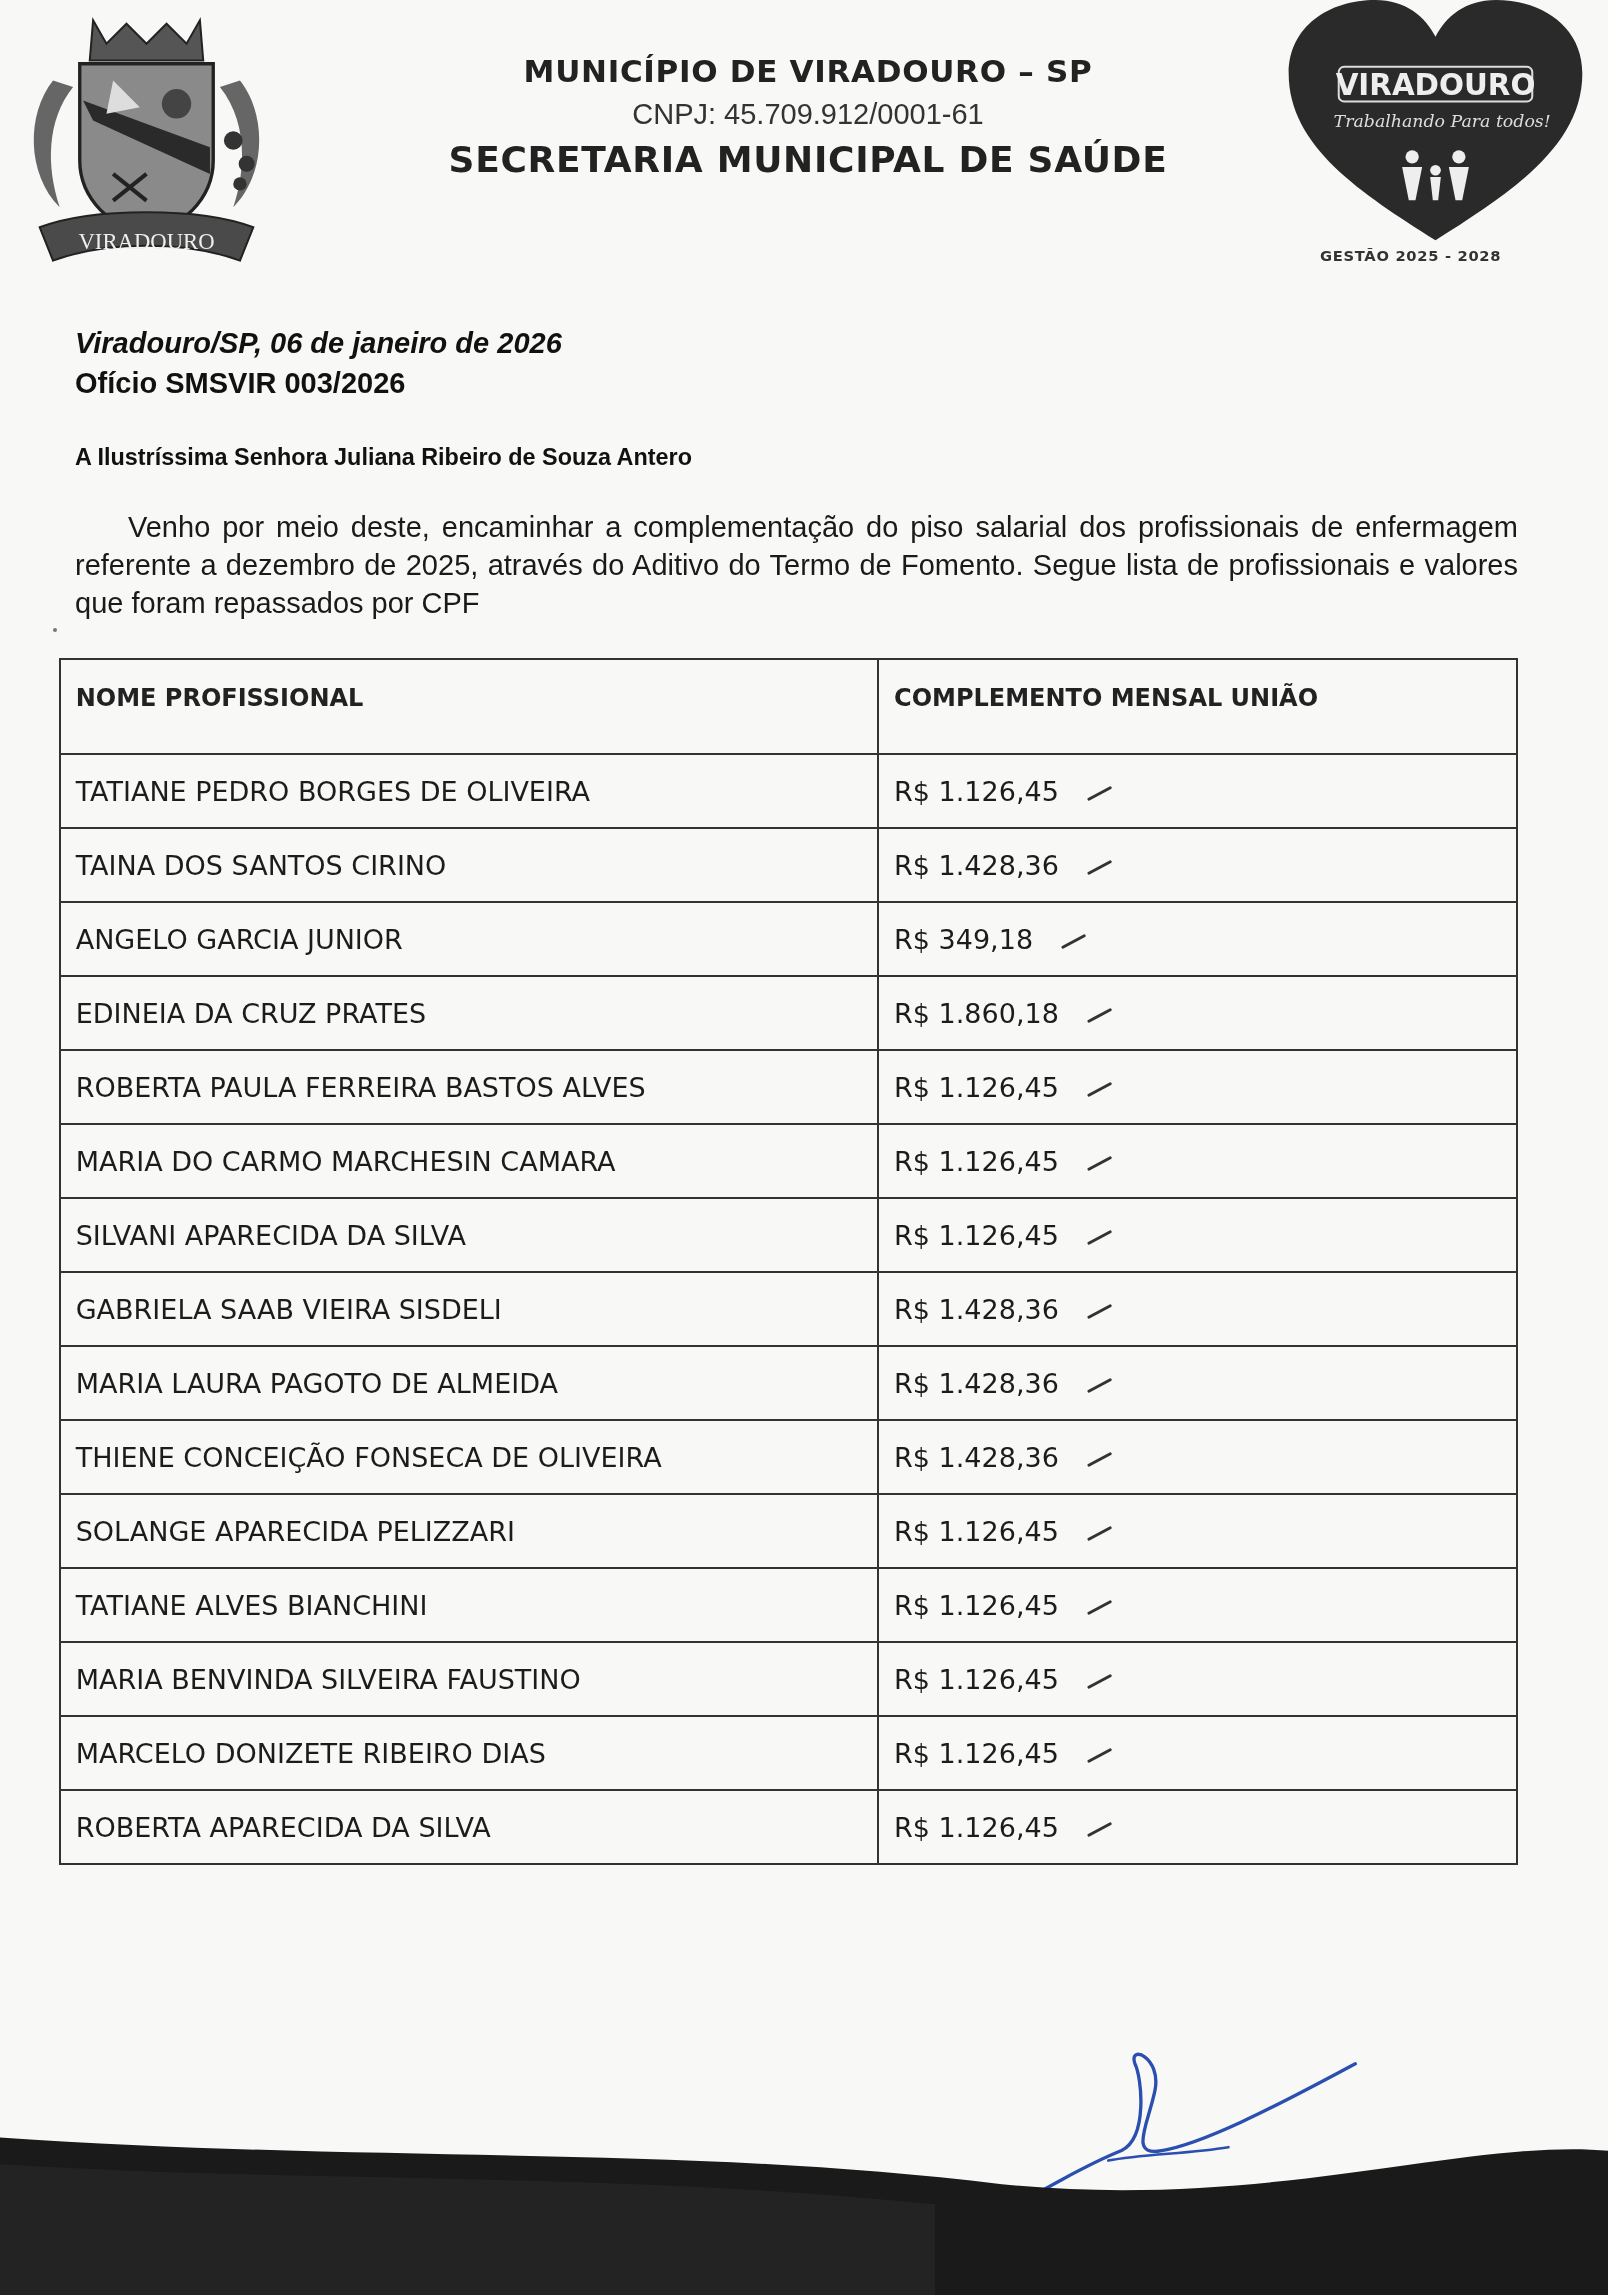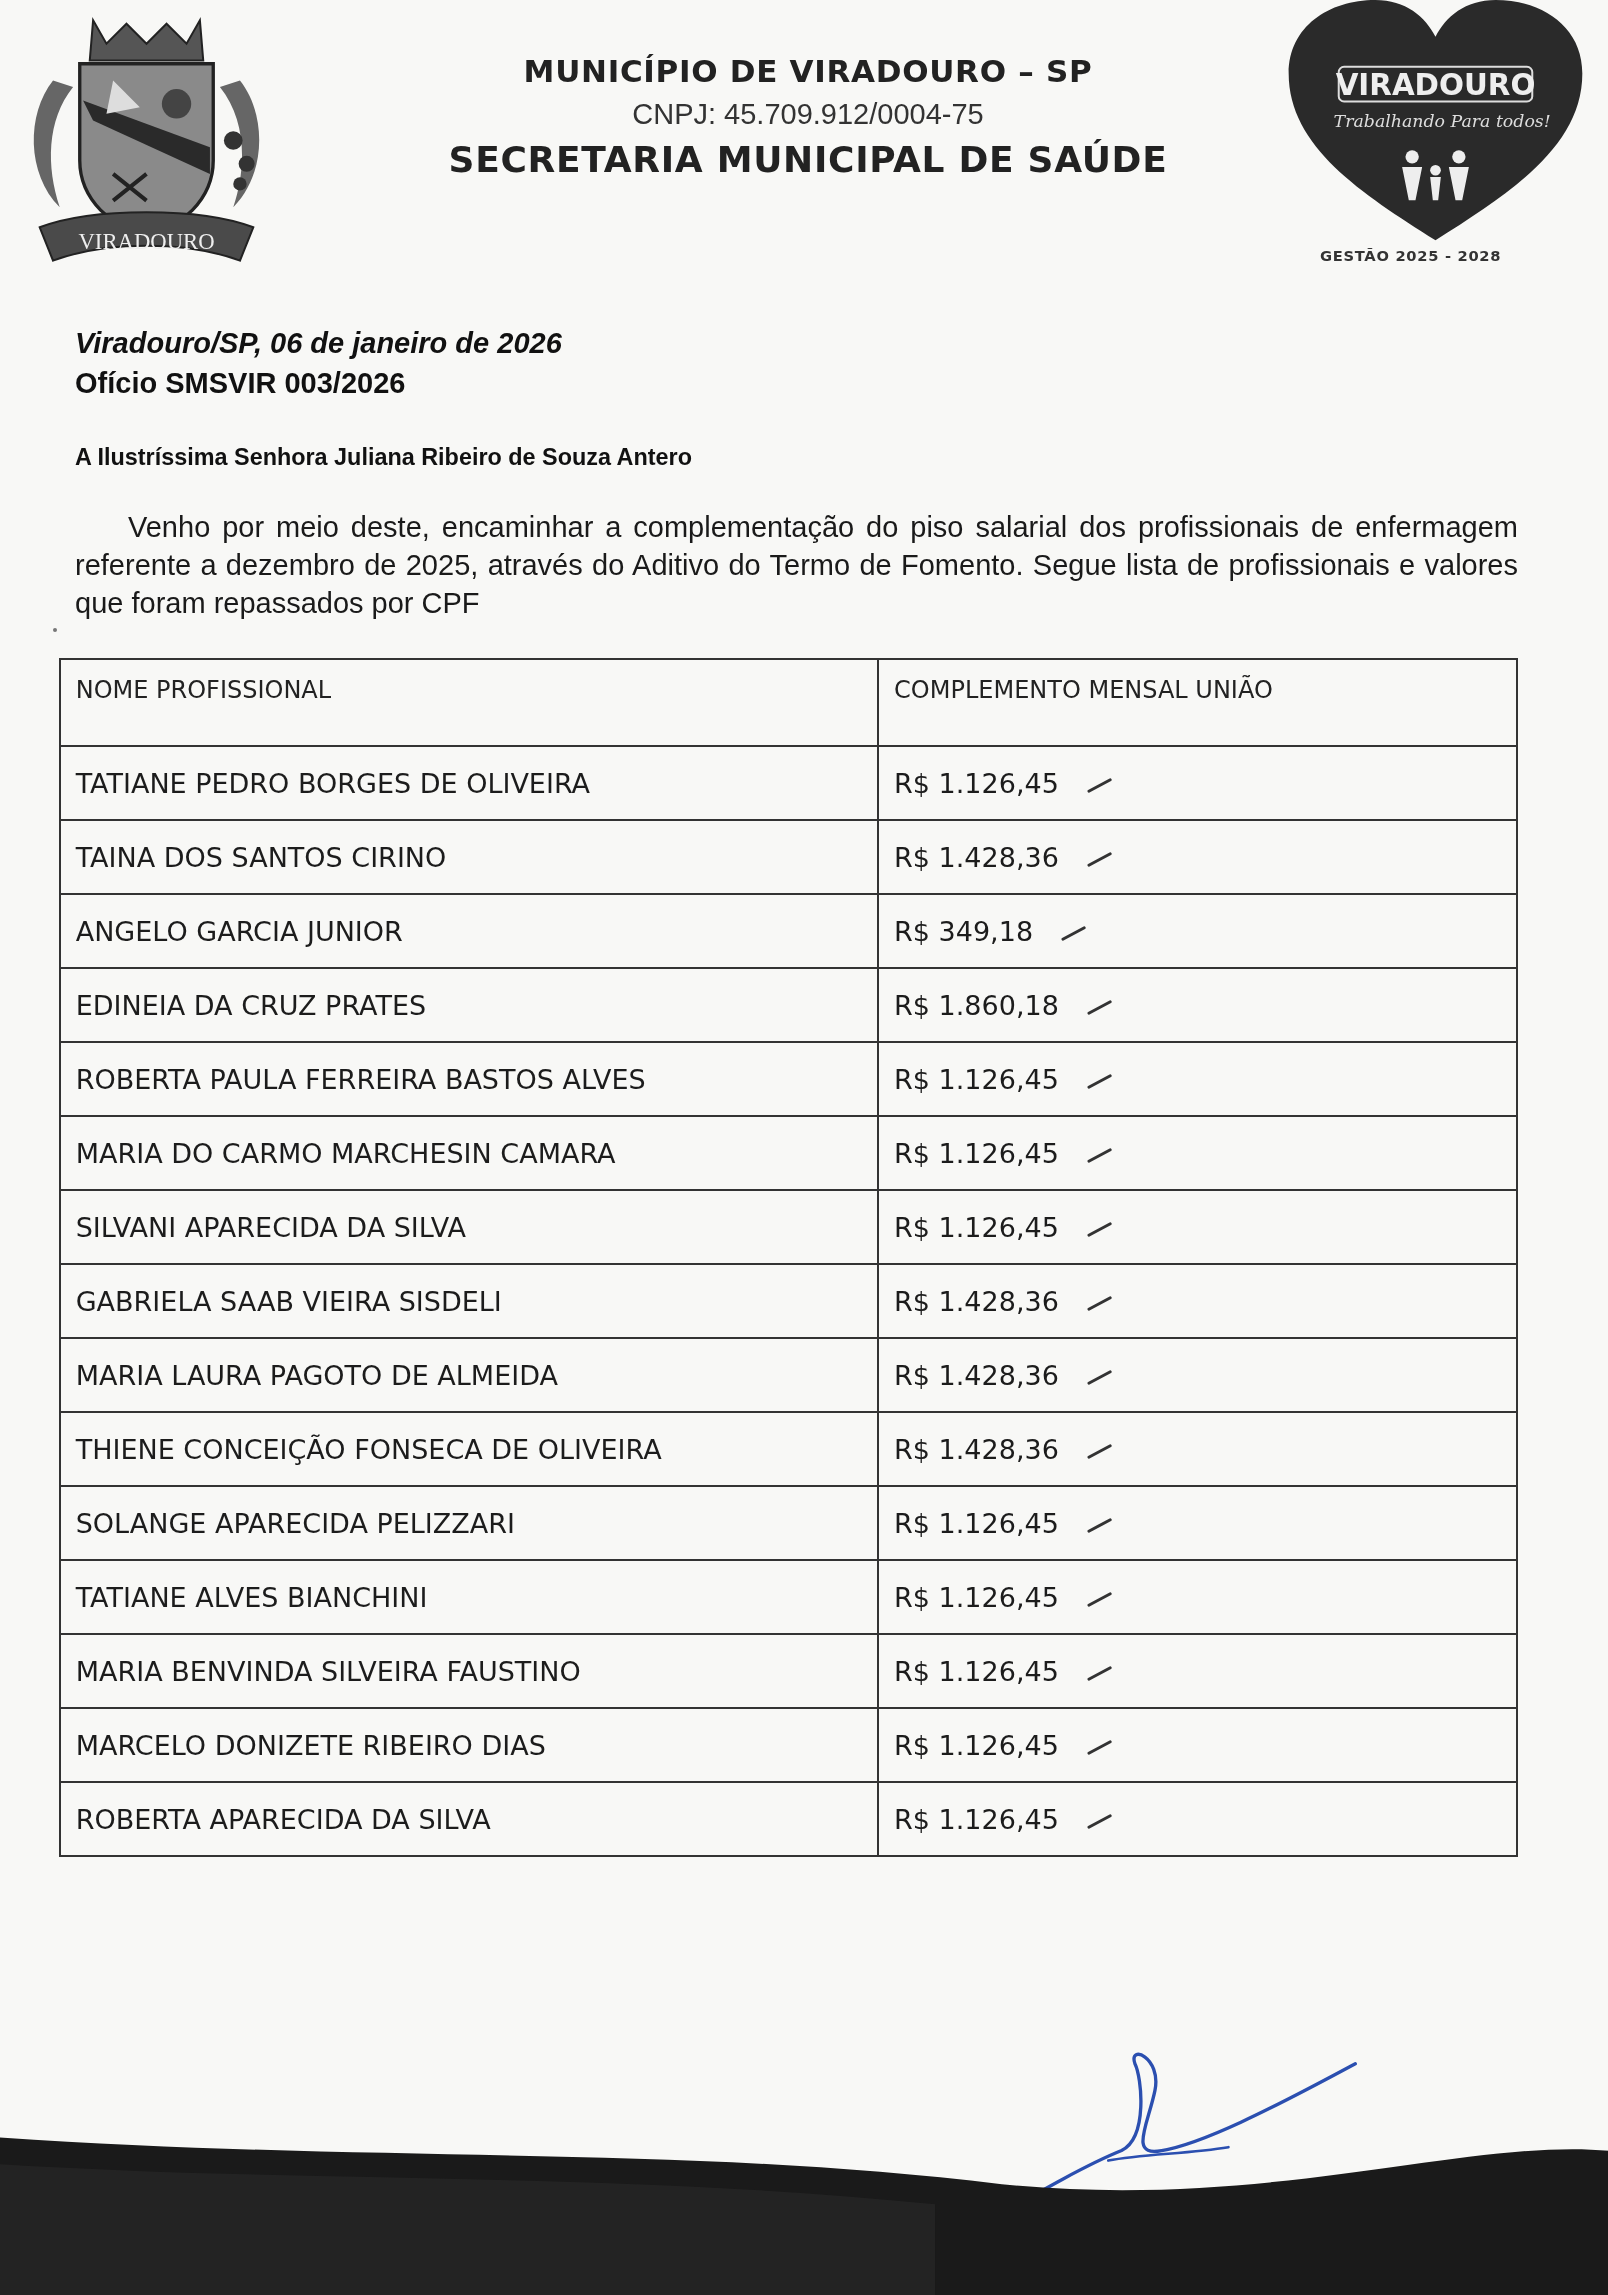--- a/index.html
+++ b/index.html
@@ -63,21 +63,21 @@
     position: absolute; left: 59px; top: 658px; width: 1459px;
   }
   table {
     border-collapse: collapse; width: 100%;
     font-family: "DejaVu Sans", sans-serif;
   }
   th, td {
     border: 2px solid #333; padding: 0 14.7px; height: 72px; text-align: left;
     vertical-align: middle; font-weight: normal;
   }
-  th { font-size: 24px; vertical-align: top; padding-top: 16px; height: 69px; color: #222; }
+  th { font-size: 24px; vertical-align: top; padding-top: 24px; height: 69px; color: #222; font-weight: bold; }
   td { font-size: 27px; color: #1c1c1c; }
   .col-name { width: 787px; }
   .check {
     display: inline-block; width: 27px; height: 2.7px; background: #333; margin-left: 27px;
     transform: rotate(-28deg); vertical-align: middle; border-radius: 1.3px;
   }
 
   
   .footer-band {
     position: absolute; left: 0; top: 2124px; width: 1609px; height: 172px;
@@ -109,21 +109,21 @@
     <path d="M150 110 L190 150 L140 160 Z" fill="#ddd"></path>
     <circle cx="245" cy="145" r="22" fill="#444"></circle>
     <path d="M150 250 L200 290 M200 250 L150 290" stroke="#222" stroke-width="6"></path>
 
     <path d="M40 330 C120 300, 280 300, 360 330 L340 380 C260 350, 140 350, 60 380 Z" fill="#4a4a4a" stroke="#222" stroke-width="3"></path>
     <text x="200" y="362" text-anchor="middle" font-family="Liberation Serif, serif" font-size="34" fill="#eee">VIRADOURO</text>
   </svg>
 
   <div class="header-center">
     <div class="muni-title">MUNICÍPIO DE VIRADOURO – SP</div>
-    <div class="cnpj">CNPJ: 45.709.912/0004-75</div>
+    <div class="cnpj">CNPJ: 45.709.912/0001-61</div>
     <div class="secretaria">SECRETARIA MUNICIPAL DE SAÚDE</div>
   </div>
 
   <svg class="heart-logo" viewBox="0 0 460 370">
     <path d="M230 360 C120 290, 10 220, 10 110 C10 40, 70 0, 140 0 C185 0, 215 25, 230 55 C245 25, 275 0, 320 0 C390 0, 450 40, 450 110 C450 220, 340 290, 230 360 Z" fill="#2a2a2a"></path>
     <rect x="85" y="100" width="290" height="52" rx="8" fill="none" stroke="#ddd" stroke-width="3"></rect>
     <text x="230" y="142" text-anchor="middle" font-family="DejaVu Sans, sans-serif" font-weight="bold" font-size="44" fill="#eee">VIRADOURO</text>
     <text x="240" y="190" text-anchor="middle" font-family="DejaVu Serif, serif" font-style="italic" font-size="26" fill="#ddd">Trabalhando Para todos!</text>
 
     <circle cx="195" cy="235" r="10" fill="#eee"></circle>

